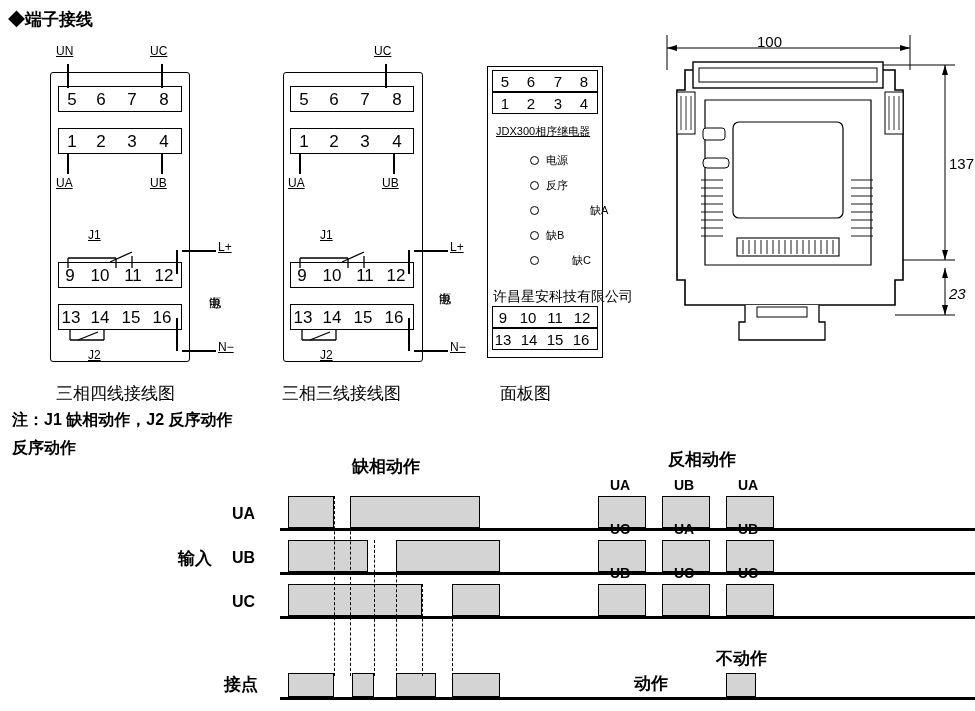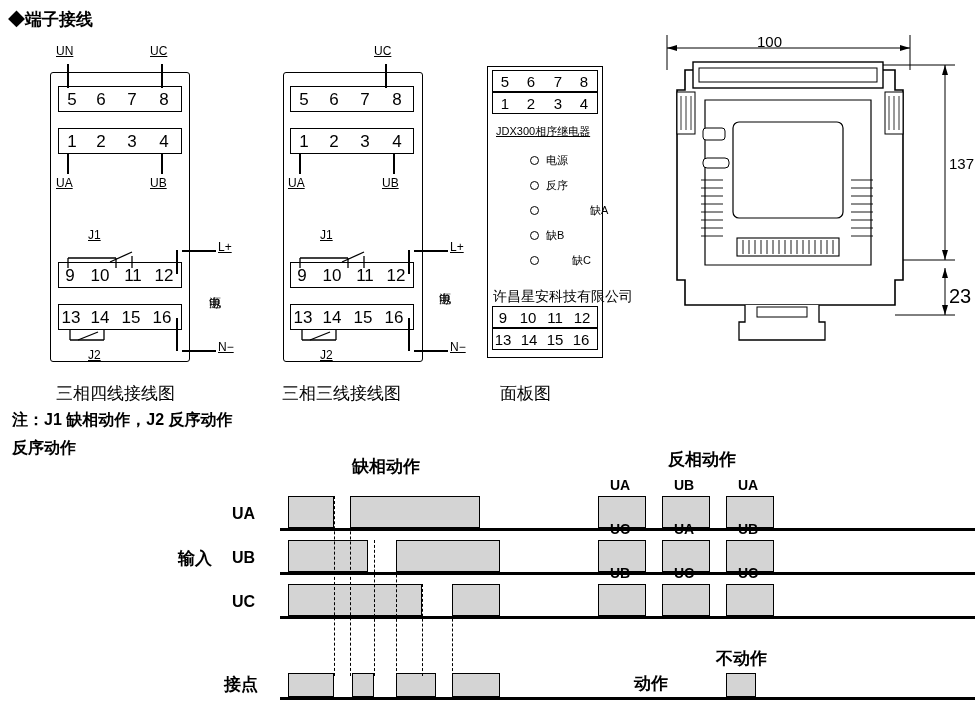--- a/index.html
+++ b/index.html
@@ -291,21 +291,21 @@
         <line x1="176" y1="210" x2="176" y2="224"></line>
       <line x1="182" y1="210" x2="182" y2="224"></line>
         <line x1="188" y1="210" x2="188" y2="224"></line>
     </g>
 
     <path d="M100,275 L100,292 L94,292 L94,310 L180,310 L180,292 L174,292 L174,275" fill="#fff" stroke="#000" stroke-width="1.3"></path>
     <rect x="112" y="277" width="50" height="10" fill="#fff" stroke="#000" stroke-width="1"></rect>
   </svg>
   <div class="t" style="left:757px;top:33px;font-size:15px;">100</div>
   <div class="t" style="left:949px;top:155px;font-size:15px;">137</div>
-  <div class="t" style="left:949px;top:285px;font-size:20px;">23</div>
+  <div class="t" style="left:949px;top:285px;font-size:15px;font-style:italic;">23</div>
 </div>
 
 <div class="t note" style="left:12px;top:410px;">注：J1 缺相动作，J2 反序动作</div>
 <div class="t note" style="left:12px;top:438px;">反序动作</div>
 
 <div>
   <div class="t" style="left:352px;top:455px;font-size:17px;font-weight:bold;">缺相动作</div>
   <div class="t" style="left:668px;top:448px;font-size:17px;font-weight:bold;">反相动作</div>
 
   <div class="t" style="left:178px;top:547px;font-size:17px;font-weight:bold;">输入</div>

